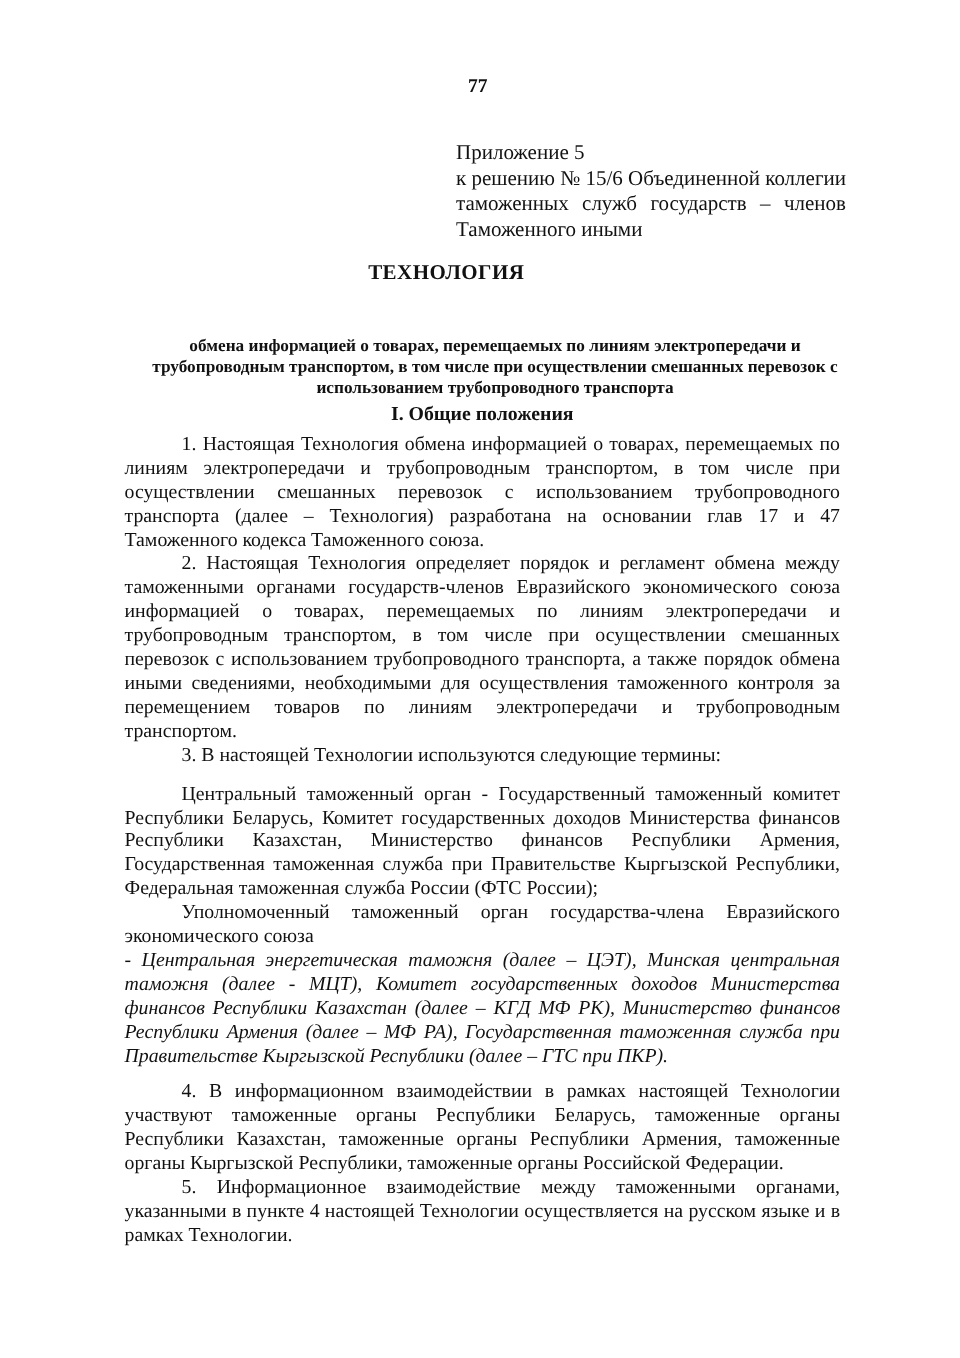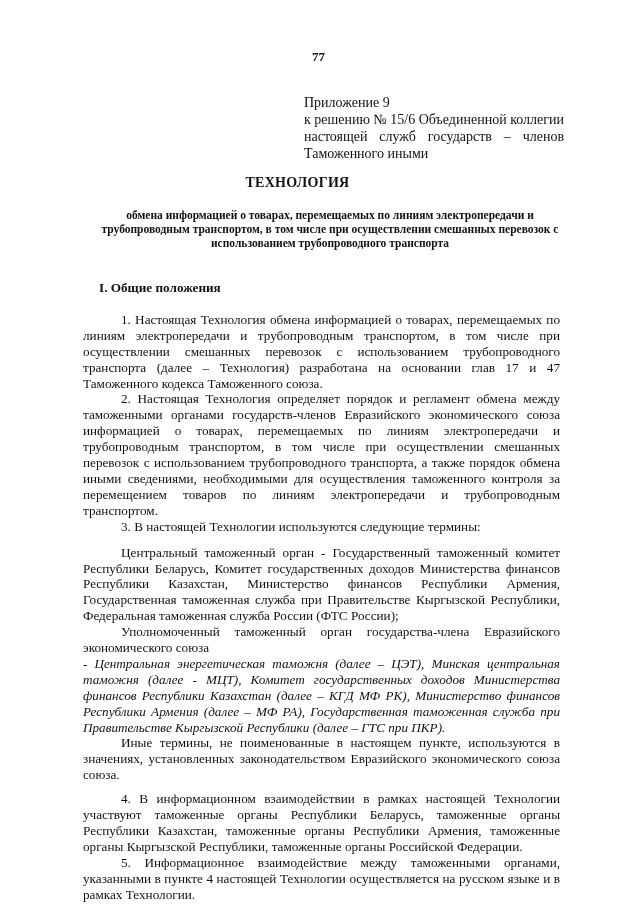--- a/index.html
+++ b/index.html
@@ -16,57 +16,56 @@
     position: absolute; left: 304px; top: 94px; width: 260px;
     font-size: 14px; line-height: 17px; text-align: justify;
   }
   .appendix div { text-align: justify; text-align-last: justify; }
   .appendix div.first, .appendix div.last { text-align-last: left; }
   .title {
     position: absolute; left: 0; width: 595px; top: 175px;
     text-align: center; font-weight: bold; font-size: 14px; letter-spacing: 0.3px;
   }
   .subtitle {
-    position: absolute; left: 100px; width: 460px; top: 208px;
+    position: absolute; left: 100px; width: 460px; top: 224px;
     text-align: center; font-weight: bold; font-size: 11.5px; line-height: 14px;
   }
   .body {
     position: absolute; left: 83px; width: 477px; top: 264px;
     font-size: 13.2px; line-height: 15.9px;
   }
   .section-heading {
-    font-weight: bold; margin: 16px;
+    text-align: center; font-weight: bold; margin: 4px;
   }
   .para {
     text-align: justify; text-indent: 38px; margin: 0;
   }
   .gap-small { margin-top: 8px; }
   .gap-term { margin-top: 10px; }
   .term-dash { text-indent: 0; font-style: italic; }
 </style>
 </head>
 <body>
 
 <div class="page-number">77</div>
 
 <div class="appendix">
-  <div class="first">Приложение 9</div>
+  <div class="first">Приложение 5</div>
   <div>к решению № 15/6 Объединенной коллегии</div>
-  <div>настоящей служб государств – членов</div>
+  <div>таможенных служб государств – членов</div>
   <div class="last">Таможенного иными</div>
 </div>
 
 <div class="title">ТЕХНОЛОГИЯ</div>
 
 <div class="subtitle">обмена информацией о товарах, перемещаемых по линиям электропередачи и трубопроводным транспортом, в том числе при осуществлении смешанных перевозок с использованием трубопроводного транспорта</div>
 
 <div class="body">
   <p class="section-heading">I. Общие положения</p>
   <p class="para">1. Настоящая Технология обмена информацией о товарах, перемещаемых по линиям электропередачи и трубопроводным транспортом, в том числе при осуществлении смешанных перевозок с использованием трубопроводного транспорта (далее – Технология) разработана на основании глав 17 и 47 Таможенного кодекса Таможенного союза.</p>
   <p class="para">2. Настоящая Технология определяет порядок и регламент обмена между таможенными органами государств-членов Евразийского экономического союза информацией о товарах, перемещаемых по линиям электропередачи и трубопроводным транспортом, в том числе при осуществлении смешанных перевозок с использованием трубопроводного транспорта, а также порядок обмена иными сведениями, необходимыми для осуществления таможенного контроля за перемещением товаров по линиям электропередачи и трубопроводным транспортом.</p>
   <p class="para">3. В настоящей Технологии используются следующие термины:</p>
   <p class="para gap-term">Центральный таможенный орган - Государственный таможенный комитет Республики Беларусь, Комитет государственных доходов Министерства финансов Республики Казахстан, Министерство финансов Республики Армения, Государственная таможенная служба при Правительстве Кыргызской Республики, Федеральная таможенная служба России (ФТС России);</p>
   <p class="para">Уполномоченный таможенный орган государства-члена Евразийского экономического союза</p>
   <p class="para term-dash">- Центральная энергетическая таможня (далее – ЦЭТ), Минская центральная таможня (далее - МЦТ), Комитет государственных доходов Министерства финансов Республики Казахстан (далее – КГД МФ РК), Министерство финансов Республики Армения (далее – МФ РА), Государственная таможенная служба при Правительстве Кыргызской Республики (далее – ГТС при ПКР).</p>
-  <p class="para">Иные термины, не поименованные в настоящем пункте, используются в значениях, установленных законодательством Евразийского экономического союза союза.</p>
   <p class="para gap-small">4. В информационном взаимодействии в рамках настоящей Технологии участвуют таможенные органы Республики Беларусь, таможенные органы Республики Казахстан, таможенные органы Республики Армения, таможенные органы Кыргызской Республики, таможенные органы Российской Федерации.</p>
   <p class="para">5. Информационное взаимодействие между таможенными органами, указанными в пункте 4 настоящей Технологии осуществляется на русском языке и в рамках Технологии.</p>
 </div>
 
 </body></html>

